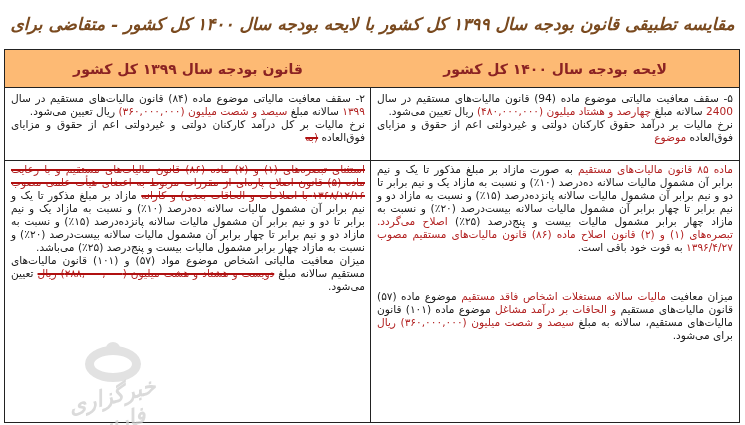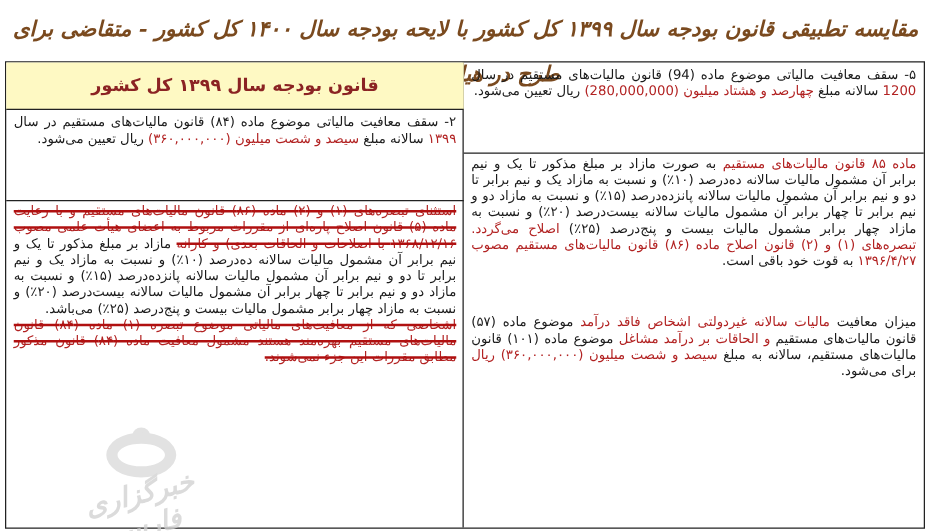--- a/index.html
+++ b/index.html
@@ -17,21 +17,21 @@
     position: absolute; left: 4px; top: 49px; width: 736px; height: 374px;
     border: 1.5px solid #222; box-sizing: border-box;
     direction: rtl;
   }
   .col {
     position: absolute; top: 0; bottom: 0; box-sizing: border-box;
   }
   .col.right { right: 0; width: 369px; border-left: 1.5px solid #222; }
   .col.left { left: 0; width: 366px; }
   .head {
-    height: 38px; background: #fef9c3; border-bottom: 1.5px solid #222;
+    height: 38px; background: #fdba74; border-bottom: 1.5px solid #222;
     text-align: center; font-weight: bold; font-size: 14px; line-height: 38px;
     color: #8b2323; box-sizing: border-box;
   }
   .cell {
     box-sizing: border-box; padding: 2px 6px 0 6px;
     font-size: 10.6px; line-height: 13px; color: #1a1a1a;
     text-align: justify; text-align-last: right;
   }
   .cell.r1 { height: 73px; border-bottom: 1.5px solid #222; padding-top: 4px; }
   .cell.r2 { height: 260px; padding-top: 2px; }
@@ -60,49 +60,56 @@
   }
 </style>
 </head>
 <body>
 
 <div class="title">مقایسه تطبیقی قانون بودجه سال ۱۳۹۹ کل کشور با لایحه بودجه سال ۱۴۰۰ کل کشور - متقاضی برای طرح در هیات وزیران</div>
 
 <div class="table">
 
   <div class="col right">
+    <div class="head">لایحه بودجه سال ۱۴۰۰ کل کشور</div>
     <div class="cell r1">
       <p class="p">
-        <span>۵- سقف معافیت مالیاتی موضوع ماده (94) قانون مالیات‌های مستقیم در سال </span><span class="red">1200</span><span> سالانه مبلغ </span><span class="red">چهارصد و هشتاد میلیون (280,000,000)</span><span> ریال تعیین می‌شود.</span>
+        <span>۵- سقف معافیت مالیاتی موضوع ماده (94) قانون مالیات‌های مستقیم در سال </span><span class="red">2400</span><span> سالانه مبلغ </span><span class="red">چهارصد و هشتاد میلیون (۴۸۰,۰۰۰,۰۰۰)</span><span> ریال تعیین می‌شود.</span>
+      </p>
+      <p class="p">
+        <span>نرخ مالیات بر درآمد حقوق کارکنان دولتی و غیردولتی اعم از حقوق و مزایای فوق‌العاده </span><span class="red">موضوع</span>
       </p>
     </div>
     <div class="cell r2">
       <p class="p">
         <span class="red">ماده ۸۵ قانون مالیات‌های مستقیم</span><span> به صورت مازاد بر مبلغ مذکور تا یک و نیم برابر آن مشمول مالیات سالانه ده‌درصد (۱۰٪) و نسبت به مازاد یک و نیم برابر تا دو و نیم برابر آن مشمول مالیات سالانه پانزده‌درصد (۱۵٪) و نسبت به مازاد دو و نیم برابر تا چهار برابر آن مشمول مالیات سالانه بیست‌درصد (۲۰٪) و نسبت به مازاد چهار برابر مشمول مالیات بیست و پنج‌درصد (۲۵٪) </span><span class="red">اصلاح می‌گردد. تبصره‌های (۱) و (۲) قانون اصلاح ماده (۸۶) قانون مالیات‌های مستقیم مصوب ۱۳۹۶/۴/۲۷</span><span> به قوت خود باقی است.</span>
       </p>
       <div class="gap"></div>
       <p class="p">
-        <span>میزان معافیت </span><span class="red">مالیات سالانه غیردولتی اشخاص فاقد درآمد</span><span> موضوع ماده (۵۷) قانون مالیات‌های مستقیم </span><span class="red">و الحاقات بر درآمد مشاغل</span><span> موضوع ماده (۱۰۱) قانون مالیات‌های مستقیم، سالانه به مبلغ </span><span class="red">سیصد و شصت میلیون (۳۶۰,۰۰۰,۰۰۰)</span><span class="red"> ریال</span><span> برای می‌شود.</span>
+        <span>میزان معافیت </span><span class="red">مالیات سالانه مستغلات اشخاص فاقد مستقیم</span><span> موضوع ماده (۵۷) قانون مالیات‌های مستقیم </span><span class="red">و الحاقات بر درآمد مشاغل</span><span> موضوع ماده (۱۰۱) قانون مالیات‌های مستقیم، سالانه به مبلغ </span><span class="red">سیصد و شصت میلیون (۳۶۰,۰۰۰,۰۰۰)</span><span class="red"> ریال</span><span> برای می‌شود.</span>
       </p>
     </div>
   </div>
 
   <div class="col left">
     <div class="head">قانون بودجه سال ۱۳۹۹ کل کشور</div>
     <div class="cell r1">
       <p class="p">
         <span>۲- سقف معافیت مالیاتی موضوع ماده (۸۴) قانون مالیات‌های مستقیم در سال </span><span class="red">۱۳۹۹</span><span> سالانه مبلغ </span><span class="red">سیصد و شصت میلیون (۳۶۰,۰۰۰,۰۰۰)</span><span> ریال تعیین می‌شود.</span>
       </p>
+      <p class="p">
+        <span>نرخ مالیات بر کل درآمد کارکنان دولتی و غیردولتی اعم از حقوق و مزایای فوق‌العاده </span><span class="strike">(به</span>
+      </p>
     </div>
     <div class="cell r2">
       <p class="p">
         <span class="strike">استثنای تبصره‌های (۱) و (۲) ماده (۸۶) قانون مالیات‌های مستقیم و با رعایت ماده (۵) قانون اصلاح پاره‌ای از مقررات مربوط به اعضای هیأت علمی مصوب ۱۳۶۸/۱۲/۱۶ با اصلاحات و الحاقات بعدی) و کارانه</span><span> مازاد بر مبلغ مذکور تا یک و نیم برابر آن مشمول مالیات سالانه ده‌درصد (۱۰٪) و نسبت به مازاد یک و نیم برابر تا دو و نیم برابر آن مشمول مالیات سالانه پانزده‌درصد (۱۵٪) و نسبت به مازاد دو و نیم برابر تا چهار برابر آن مشمول مالیات سالانه بیست‌درصد (۲۰٪) و نسبت به مازاد چهار برابر مشمول مالیات بیست و پنج‌درصد (۲۵٪) می‌باشد.</span>
       </p>
       <p class="p">
-        <span class="strike">اشخاصی که از معافیت‌های مالیاتی موضوع تبصره (۱) ماده (۸۴) قانون مالیات‌های مستقیم بهره‌مند هستند مشمول معافیت ماده (۸۴) قانون مذکور مطابق مقررات این جزء نمی‌شوند.</span>
+        <span>میزان معافیت مالیاتی اشخاص موضوع مواد (۵۷) و (۱۰۱) قانون مالیات‌های مستقیم سالانه مبلغ </span><span class="strike">دویست و هشتاد و هشت میلیون (۲۸۸,۰۰۰,۰۰۰) ریال</span><span> تعیین می‌شود.</span>
       </p>
     </div>
   </div>
 
   <div class="watermark">
     <div class="wm-dot"></div>
     <div class="wm-ring"></div>
     <div class="wm-text">خبرگزاری فارس</div>
   </div>
 </div>

